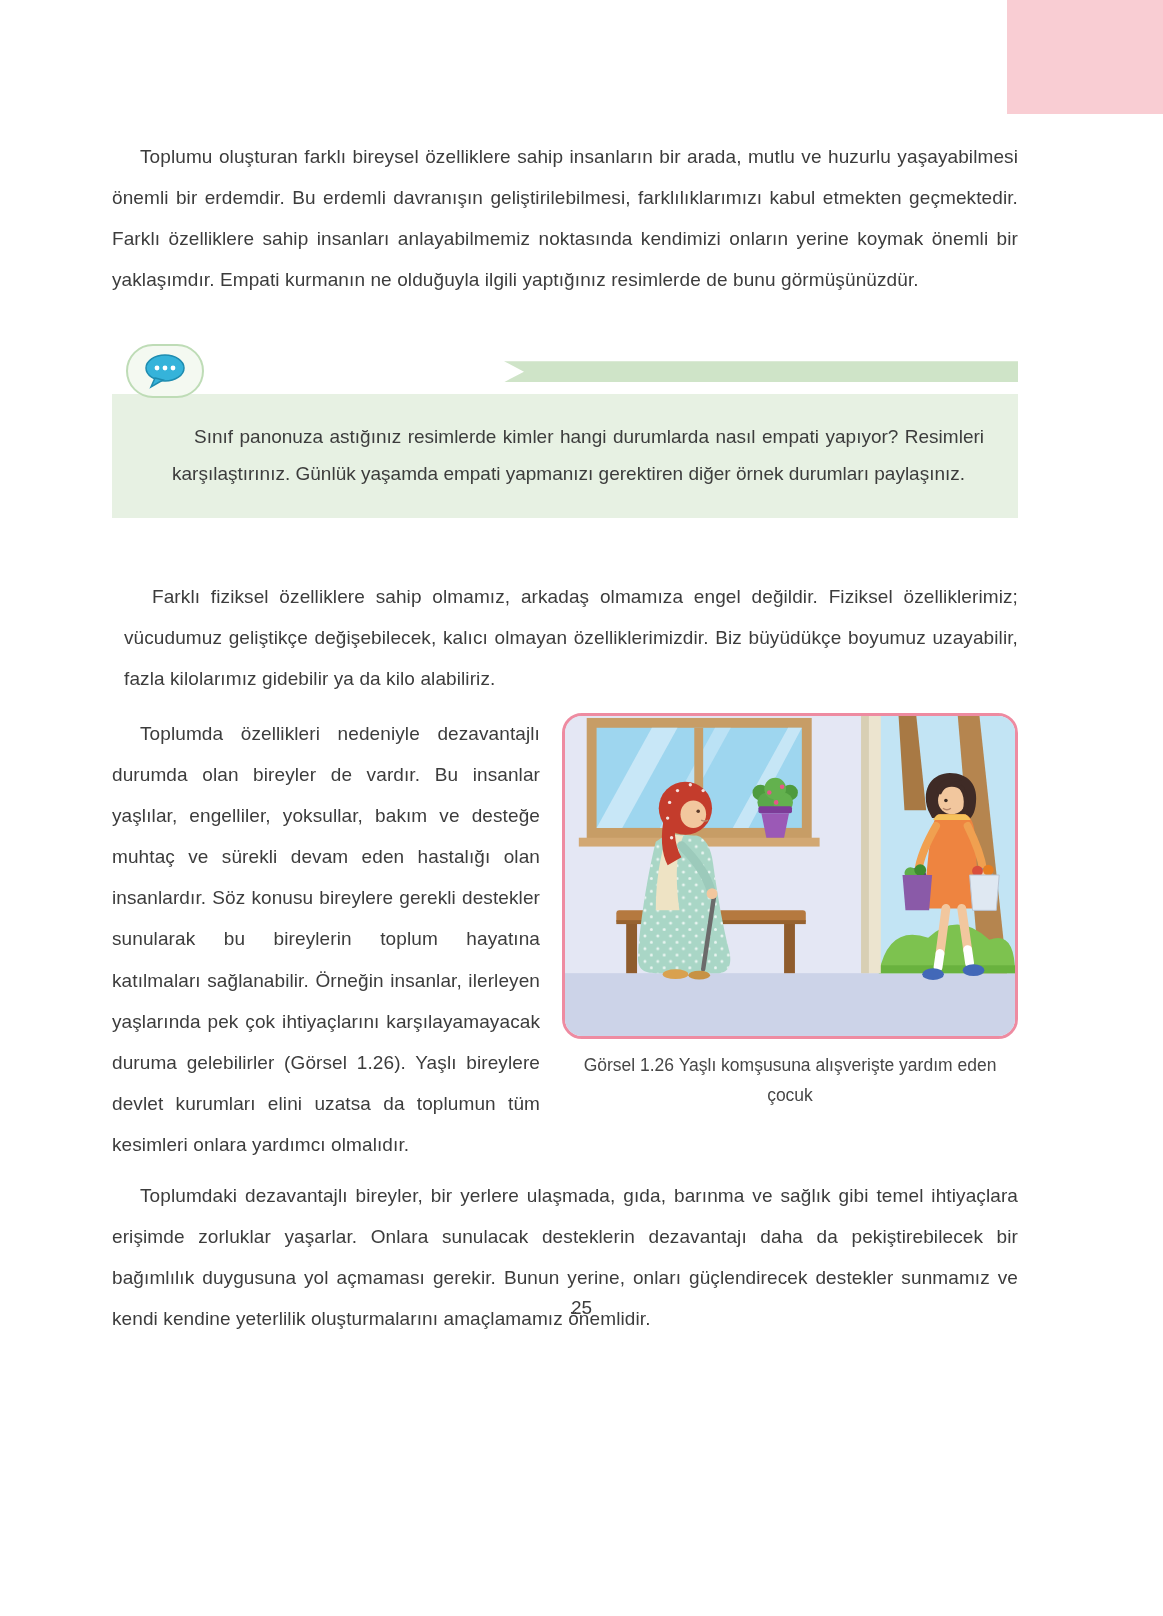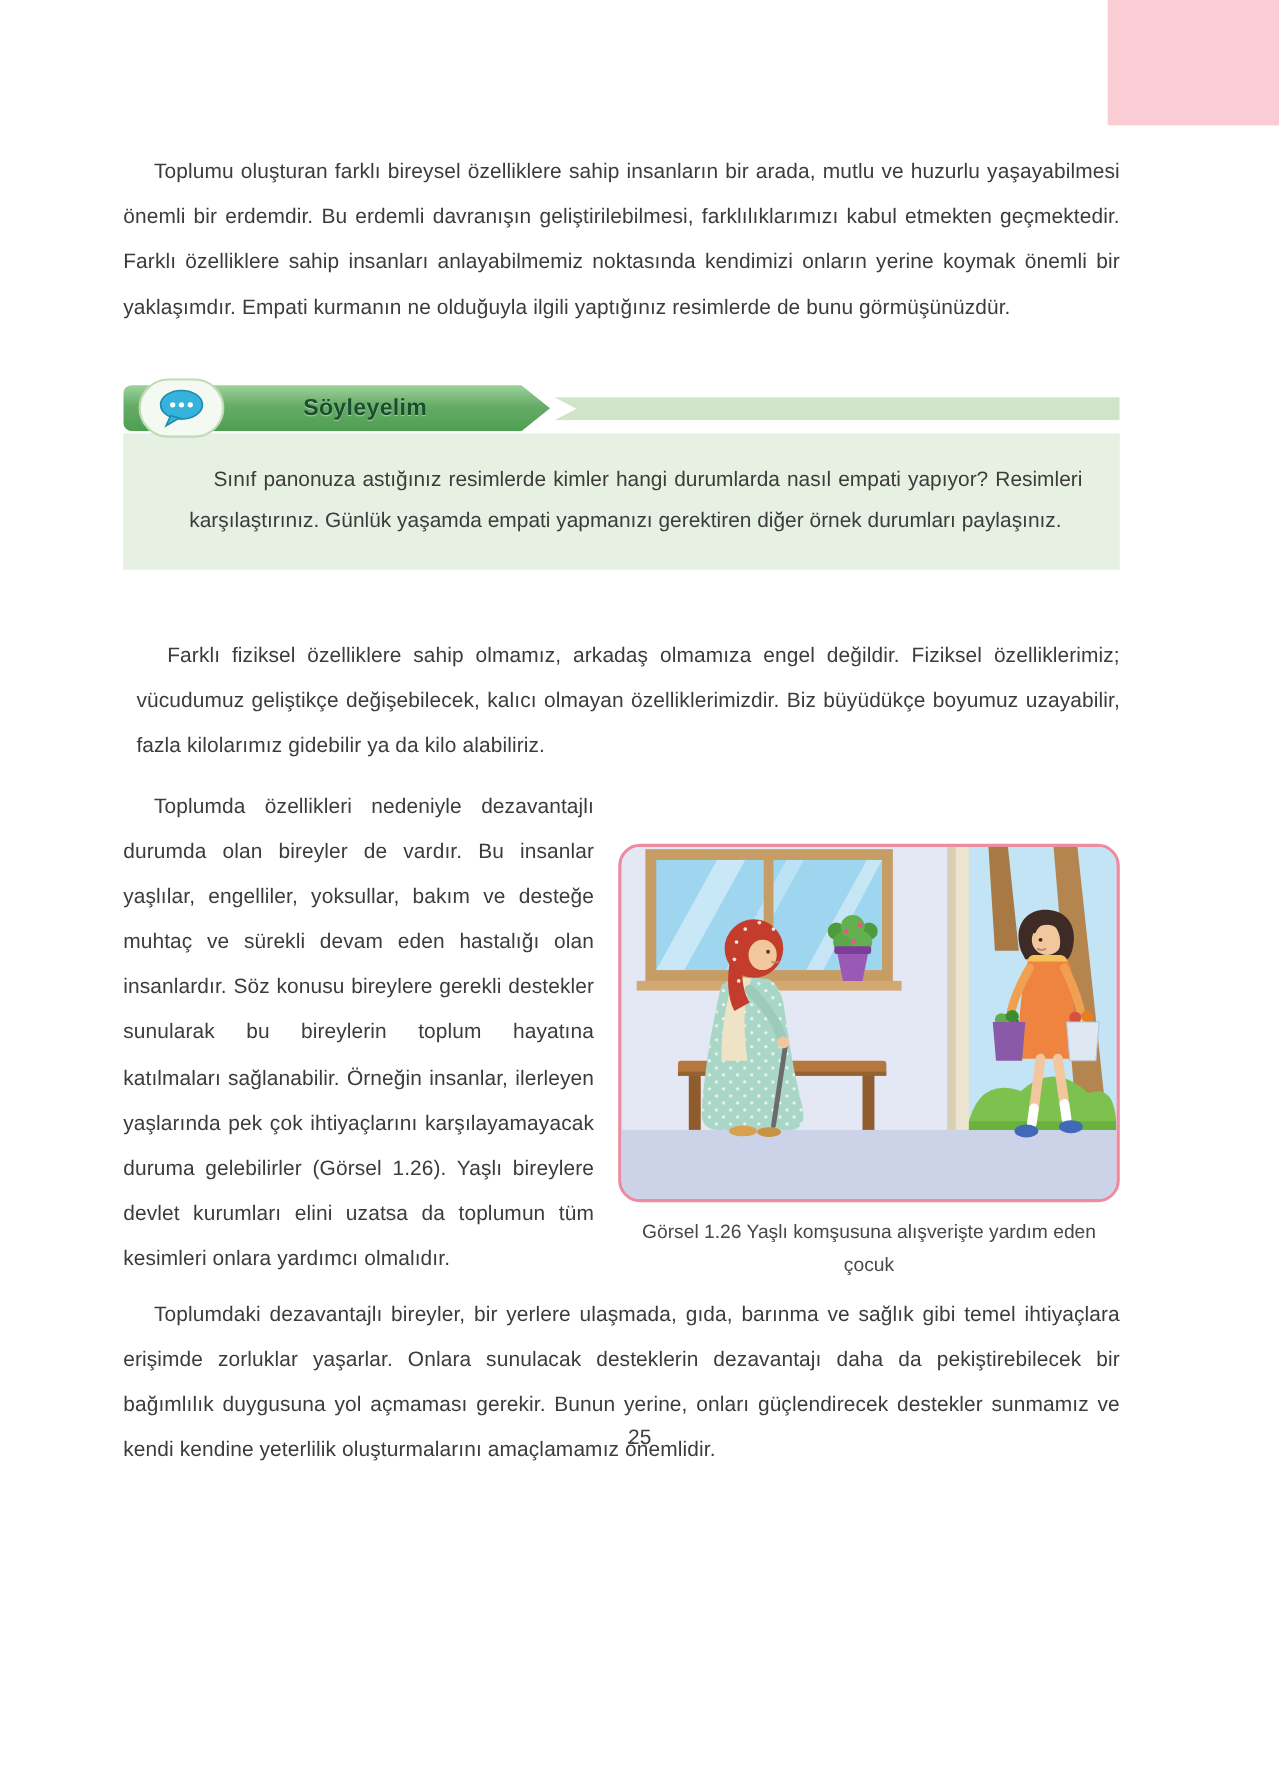--- a/index.html
+++ b/index.html
@@ -99,21 +99,21 @@
     text-indent: 22px;
     color: #3c3c3c;
     margin-left: 26px;
   }
   
   .para-2 { margin-top: 58px; margin-left: 12px; }
   .columns {
     margin-top: 14px;
     display: flex;
     gap: 22px;
-    align-items: flex-end;
+    align-items: flex-start;
   }
   .col-left {
     flex: 0 0 428px;
     width: 428px;
   }
   .col-left p.bodytext { hyphens: auto; }
   .col-right {
     flex: 1 1 auto;
     display: flex;
     flex-direction: column;
@@ -154,23 +154,20 @@
 
   <div class="corner-decor"></div>
 
   <div class="content">
 
     <p class="bodytext">Toplumu oluşturan farklı bireysel özelliklere sahip insanların bir arada, mutlu ve huzurlu yaşayabilmesi önemli bir erdemdir. Bu erdemli davranışın geliştirilebilmesi, farklılıklarımızı kabul etmekten geçmektedir. Farklı özelliklere sahip insanları anlayabilmemiz noktasında kendimizi onların yerine koymak önemli bir yaklaşımdır. Empati kurmanın ne olduğuyla ilgili yaptığınız resimlerde de bunu görmüşünüzdür.</p>
 
     <div class="activity">
       <div class="say-banner">
         <div class="banner-tail"></div>
-        <div class="banner-ribbon">
-          <span class="banner-title">Söyleyelim</span>
-        </div>
         <div class="banner-icon">
           <svg width="48" height="38" viewBox="0 0 48 38" aria-hidden="true">
             <ellipse cx="24" cy="16" rx="19" ry="13" fill="#35b3da" stroke="#1e8cb0" stroke-width="1.5"></ellipse>
             <path d="M14 26 L10 35 L22 28 Z" fill="#35b3da" stroke="#1e8cb0" stroke-width="1.5"></path>
             <circle cx="16" cy="16" r="2.4" fill="#ffffff"></circle>
             <circle cx="24" cy="16" r="2.4" fill="#ffffff"></circle>
             <circle cx="32" cy="16" r="2.4" fill="#ffffff"></circle>
           </svg>
         </div>
       </div>

